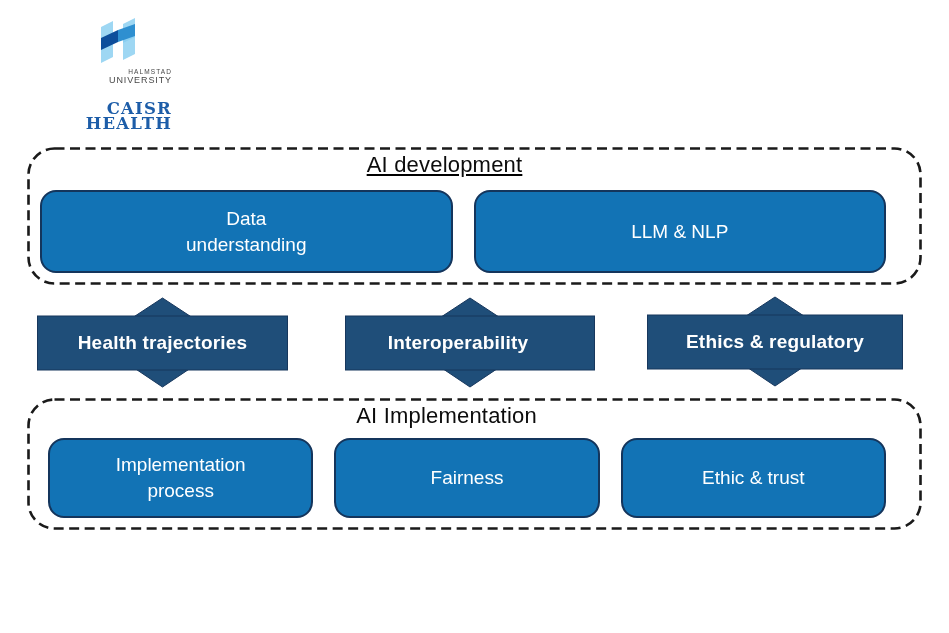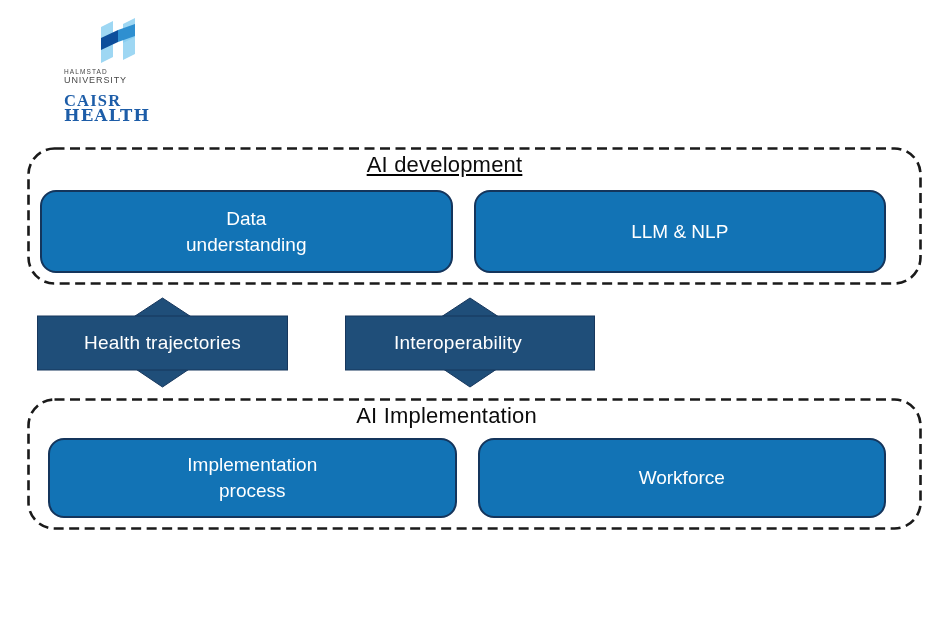--- a/index.html
+++ b/index.html
@@ -9,38 +9,38 @@
     width: 949px; height: 633px;
     background: #ffffff;
     overflow: hidden;
   }
 
   
   .logo-block {
     position: absolute;
     left: 64px; top: 18px;
     width: 108px;
-    text-align: left;
+    text-align: right;
   }
   .logo-mark { display: block; margin: 0 auto 2px auto; }
   .uni-line1 {
     font-size: 6.5px; letter-spacing: 1.1px; color: #474747;
     line-height: 7px; font-weight: 400;
   }
   .uni-line2 {
     font-size: 9px; letter-spacing: 0.9px; color: #474747;
     line-height: 10px; font-weight: 400;
   }
   .caisr-line {
     font-family: "DejaVu Serif", "Liberation Serif", serif;
     font-weight: 700;
     font-size: 16.5px; line-height: 15px;
     color: #1d5da8; letter-spacing: 1.2px;
   }
-  .caisr-line.first { margin-top: 8px; font-family: Liberation Serif, serif; }
+  .caisr-line.first { margin-top: 16px; }
 
   
   .dashed-container { position: absolute; left: 27px; width: 895px; }
   .dashed-container.dev  { top: 147px; height: 138px; text-decoration: underline; }
   .dashed-container.impl { top: 398px; height: 132px; }
   .dashed-border { position: absolute; left: 0; top: 0; }
   .container-title {
     position: relative;
     text-align: center;
     margin-top: 5px;
@@ -75,21 +75,21 @@
 
   
   .connector { position: absolute; }
   .connector svg { position: absolute; left: 0; top: 0; }
   .connector .banner-label {
     position: absolute;
     left: 0; right: 0;
     top: 23px; height: 54px;
     display: flex; align-items: center; justify-content: center;
     color: #ffffff;
-    font-weight: 400;
+    font-weight: 700;
     font-size: 19px;
     letter-spacing: 0.2px;
   }
   .connector.c1 { left: 37px;  top: 293px; width: 251px; height: 100px; }
   .connector.c2 { left: 345px; top: 293px; width: 226px; height: 100px; }
   .connector.c3 { left: 647px; top: 292px; width: 256px; height: 100px; }
 </style>
 </head>
 <body>
 
@@ -134,29 +134,39 @@
   </div>
 
   <div class="connector c2">
     <svg width="250" height="100" viewBox="0 0 250 100">
       <polygon points="125,5 192,49 125,94 58,49" fill="#1f4e79" stroke="#17375d" stroke-width="1"></polygon>
       <rect x="0.5" y="23" width="249" height="54" fill="#1f4e79" stroke="#17375d" stroke-width="1"></rect>
     </svg>
     <div class="banner-label">Interoperability</div>
   </div>
 
+  <div class="connector c3">
+    <svg width="256" height="100" viewBox="0 0 256 100">
+      <polygon points="128,5 195,49 128,94 61,49" fill="#1f4e79" stroke="#17375d" stroke-width="1"></polygon>
+      <rect x="0.5" y="23" width="255" height="54" fill="#1f4e79" stroke="#17375d" stroke-width="1"></rect>
+    </svg>
+    <div class="banner-label">Ethics &amp; regulatory</div>
+  </div>
 
   <div class="dashed-container impl">
     <svg class="dashed-border" width="895" height="132" viewBox="0 0 895 132">
       <rect x="1.5" y="1.5" width="892" height="129" rx="26" ry="26" fill="none" stroke="#1a1a1a" stroke-width="2.6" stroke-dasharray="10 5.5"></rect>
     </svg>
     <div class="container-title" style="transform: translateX(-28px);">AI Implementation</div>
     <div class="box-row">
       <div class="topic-box">
         <span class="box-label">Implementation process</span>
       </div>
       <div class="topic-box">
-        <span class="box-label">Workforce</span>
+        <span class="box-label">Fairness</span>
+      </div>
+      <div class="topic-box">
+        <span class="box-label">Ethic &amp; trust</span>
       </div>
     </div>
   </div>
 
 </div>
 
 </body></html>

